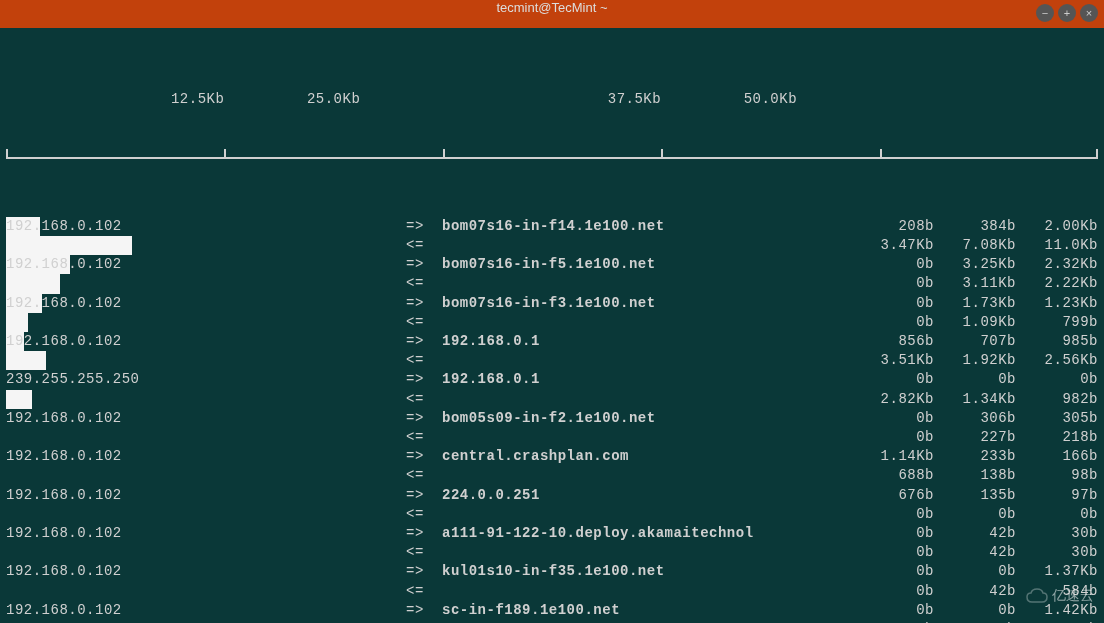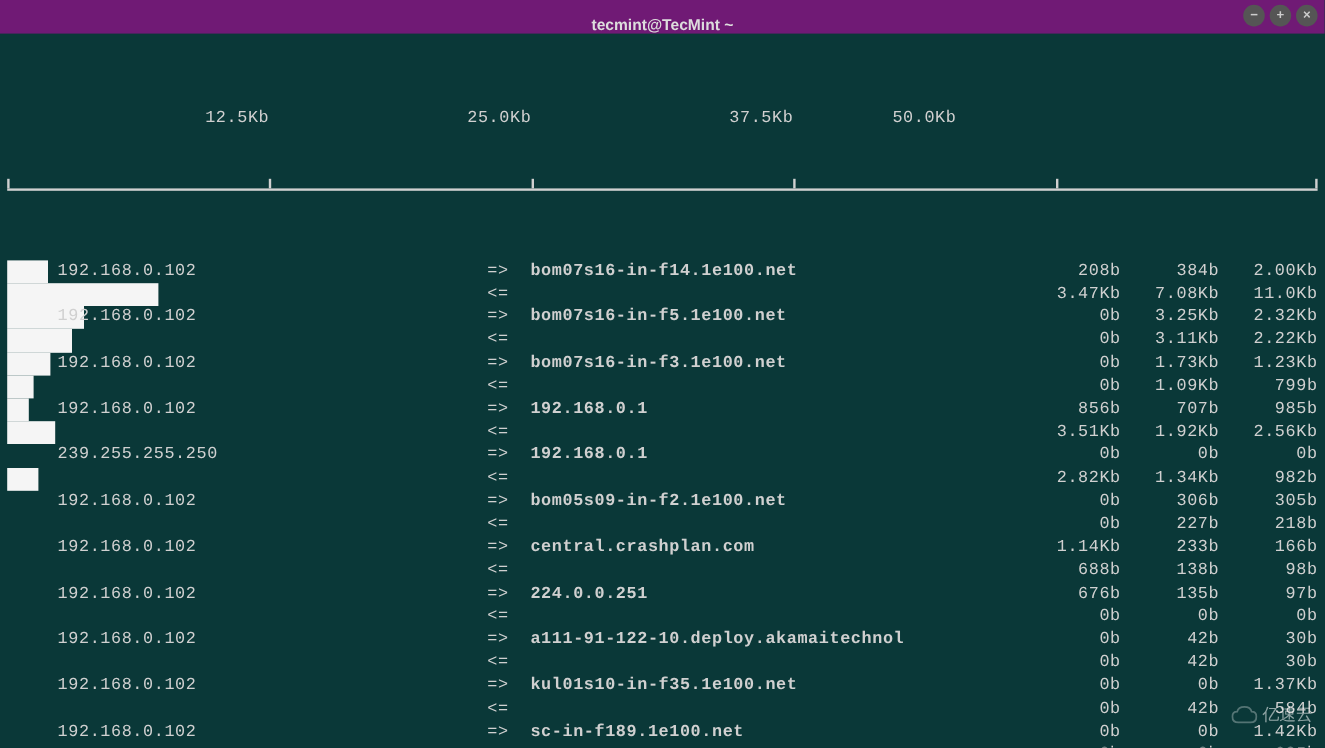--- a/index.html
+++ b/index.html
@@ -7,29 +7,29 @@
     background: #0a3838;
     font-family: "Courier New", monospace;
     font-size: 14px;
     color: #d0d0d0;
     width: 1104px;
     height: 623px;
     overflow: hidden;
   }
   .titlebar {
     height: 28px;
-    background: #701a75;
+    background: #c2410c;
     display: flex;
-    align-items: flex-end;
+    align-items: flex-start;
     justify-content: center;
     position: relative;
     color: #ddd;
     font-family: sans-serif;
     font-size: 13px;
-    font-weight: bold;
+    font-weight: normal;
   }
   .window-controls {
     position: absolute;
     right: 6px;
     top: 4px;
     display: flex;
     gap: 4px;
   }
   .winbtn {
     width: 18px;
@@ -66,21 +66,21 @@
     width: 2px;
     height: 8px;
     background: #d0d0d0;
     bottom: 0;
   }
   .row {
     display: flex;
     width: 1092px;
     position: relative;
   }
-  .col-src { width: 400px; padding-left: 42px; }
+  .col-src { width: 400px; }
   .col-arr { width: 36px; }
   .col-dst { width: 410px; font-weight: bold; }
   .col-r  { width: 82px; text-align: right; }
   .bar {
     position: absolute;
     left: 0;
     top: 0;
     height: 19.2px;
     background: #f5f5f5;
     z-index: 0;
@@ -107,21 +107,21 @@
   <span>tecmint@TecMint ~</span>
   <div class="window-controls">
     <div class="winbtn">−</div>
     <div class="winbtn">+</div>
     <div class="winbtn">×</div>
   </div>
 </div>
 
 <div class="terminal">
 
-  <div class="scale-row" id="scale-labels"><span class="scale-cell" style="width: 218.4px;">12.5Kb</span><span class="scale-cell" style="width: 218.4px;">25.0Kb</span><span class="scale-cell" style="width: 218.4px;">37.5Kb</span><span class="scale-cell" style="width: 218.4px; text-align: center;">50.0Kb</span></div>
+  <div class="scale-row" id="scale-labels"><span class="scale-cell" style="width: 218.4px;">12.5Kb</span><span class="scale-cell" style="width: 218.4px; text-align: center;">25.0Kb</span><span class="scale-cell" style="width: 218.4px;">37.5Kb</span><span class="scale-cell" style="width: 218.4px; text-align: center;">50.0Kb</span></div>
   <div class="rule" id="scale-rule"><div class="tick" style="left: 0px;"></div><div class="tick" style="left: 218.4px;"></div><div class="tick" style="left: 436.8px;"></div><div class="tick" style="left: 655.2px;"></div><div class="tick" style="left: 873.6px;"></div><div class="tick" style="left: 1090px;"></div></div>
 
   <div id="connections"><div class="row"><div class="bar" style="width: 34px;"></div><span class="col-src">192.168.0.102</span><span class="col-arr">=&gt;</span><span class="col-dst">bom07s16-in-f14.1e100.net</span><span class="col-r">208b</span><span class="col-r">384b</span><span class="col-r">2.00Kb</span></div><div class="row"><div class="bar" style="width: 126px;"></div><span class="col-src"></span><span class="col-arr">&lt;=</span><span class="col-dst"></span><span class="col-r">3.47Kb</span><span class="col-r">7.08Kb</span><span class="col-r">11.0Kb</span></div><div class="row"><div class="bar" style="width: 64px;"></div><span class="col-src">192.168.0.102</span><span class="col-arr">=&gt;</span><span class="col-dst">bom07s16-in-f5.1e100.net</span><span class="col-r">0b</span><span class="col-r">3.25Kb</span><span class="col-r">2.32Kb</span></div><div class="row"><div class="bar" style="width: 54px;"></div><span class="col-src"></span><span class="col-arr">&lt;=</span><span class="col-dst"></span><span class="col-r">0b</span><span class="col-r">3.11Kb</span><span class="col-r">2.22Kb</span></div><div class="row"><div class="bar" style="width: 36px;"></div><span class="col-src">192.168.0.102</span><span class="col-arr">=&gt;</span><span class="col-dst">bom07s16-in-f3.1e100.net</span><span class="col-r">0b</span><span class="col-r">1.73Kb</span><span class="col-r">1.23Kb</span></div><div class="row"><div class="bar" style="width: 22px;"></div><span class="col-src"></span><span class="col-arr">&lt;=</span><span class="col-dst"></span><span class="col-r">0b</span><span class="col-r">1.09Kb</span><span class="col-r">799b</span></div><div class="row"><div class="bar" style="width: 18px;"></div><span class="col-src">192.168.0.102</span><span class="col-arr">=&gt;</span><span class="col-dst">192.168.0.1</span><span class="col-r">856b</span><span class="col-r">707b</span><span class="col-r">985b</span></div><div class="row"><div class="bar" style="width: 40px;"></div><span class="col-src"></span><span class="col-arr">&lt;=</span><span class="col-dst"></span><span class="col-r">3.51Kb</span><span class="col-r">1.92Kb</span><span class="col-r">2.56Kb</span></div><div class="row"><span class="col-src">239.255.255.250</span><span class="col-arr">=&gt;</span><span class="col-dst">192.168.0.1</span><span class="col-r">0b</span><span class="col-r">0b</span><span class="col-r">0b</span></div><div class="row"><div class="bar" style="width: 26px;"></div><span class="col-src"></span><span class="col-arr">&lt;=</span><span class="col-dst"></span><span class="col-r">2.82Kb</span><span class="col-r">1.34Kb</span><span class="col-r">982b</span></div><div class="row"><span class="col-src">192.168.0.102</span><span class="col-arr">=&gt;</span><span class="col-dst">bom05s09-in-f2.1e100.net</span><span class="col-r">0b</span><span class="col-r">306b</span><span class="col-r">305b</span></div><div class="row"><span class="col-src"></span><span class="col-arr">&lt;=</span><span class="col-dst"></span><span class="col-r">0b</span><span class="col-r">227b</span><span class="col-r">218b</span></div><div class="row"><span class="col-src">192.168.0.102</span><span class="col-arr">=&gt;</span><span class="col-dst">central.crashplan.com</span><span class="col-r">1.14Kb</span><span class="col-r">233b</span><span class="col-r">166b</span></div><div class="row"><span class="col-src"></span><span class="col-arr">&lt;=</span><span class="col-dst"></span><span class="col-r">688b</span><span class="col-r">138b</span><span class="col-r">98b</span></div><div class="row"><span class="col-src">192.168.0.102</span><span class="col-arr">=&gt;</span><span class="col-dst">224.0.0.251</span><span class="col-r">676b</span><span class="col-r">135b</span><span class="col-r">97b</span></div><div class="row"><span class="col-src"></span><span class="col-arr">&lt;=</span><span class="col-dst"></span><span class="col-r">0b</span><span class="col-r">0b</span><span class="col-r">0b</span></div><div class="row"><span class="col-src">192.168.0.102</span><span class="col-arr">=&gt;</span><span class="col-dst">a111-91-122-10.deploy.akamaitechnol</span><span class="col-r">0b</span><span class="col-r">42b</span><span class="col-r">30b</span></div><div class="row"><span class="col-src"></span><span class="col-arr">&lt;=</span><span class="col-dst"></span><span class="col-r">0b</span><span class="col-r">42b</span><span class="col-r">30b</span></div><div class="row"><span class="col-src">192.168.0.102</span><span class="col-arr">=&gt;</span><span class="col-dst">kul01s10-in-f35.1e100.net</span><span class="col-r">0b</span><span class="col-r">0b</span><span class="col-r">1.37Kb</span></div><div class="row"><span class="col-src"></span><span class="col-arr">&lt;=</span><span class="col-dst"></span><span class="col-r">0b</span><span class="col-r">42b</span><span class="col-r">584b</span></div><div class="row"><span class="col-src">192.168.0.102</span><span class="col-arr">=&gt;</span><span class="col-dst">sc-in-f189.1e100.net</span><span class="col-r">0b</span><span class="col-r">0b</span><span class="col-r">1.42Kb</span></div><div class="row"><span class="col-src"></span><span class="col-arr">&lt;=</span><span class="col-dst"></span><span class="col-r">0b</span><span class="col-r">0b</span><span class="col-r">695b</span></div></div>
 
   
   
 
   
 
 </div>

